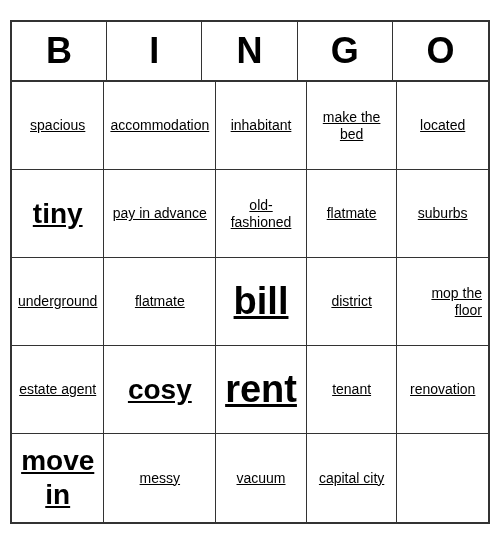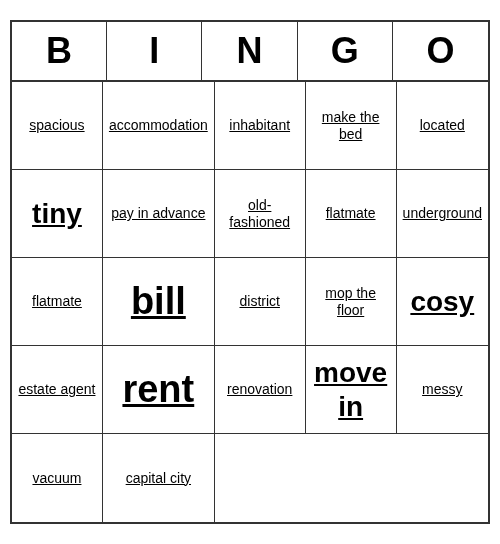--- a/index.html
+++ b/index.html
@@ -73,27 +73,29 @@
   <div class="bingo-grid">
   <div class="bingo-cell medium">spacious</div>
       <div class="bingo-cell small">accommodation</div>
       <div class="bingo-cell medium">inhabitant</div>
       <div class="bingo-cell medium">make the bed</div>
       <div class="bingo-cell medium">located</div>
       <div class="bingo-cell xlarge">tiny</div>
       <div class="bingo-cell medium">pay in advance</div>
       <div class="bingo-cell medium">old-fashioned</div>
       <div class="bingo-cell medium">flatmate</div>
+      <div class="bingo-cell medium">suburbs</div>
       <div class="bingo-cell small">underground</div>
       <div class="bingo-cell medium">flatmate</div>
       <div class="bingo-cell xxlarge">bill</div>
       <div class="bingo-cell medium">district</div>
       <div class="bingo-cell medium">mop the floor</div>
+      <div class="bingo-cell medium">estate agent</div>
       <div class="bingo-cell xlarge">cosy</div>
-      <div class="bingo-cell medium">estate agent</div>
       <div class="bingo-cell xxlarge">rent</div>
+      <div class="bingo-cell medium">tenant</div>
       <div class="bingo-cell small">renovation</div>
       <div class="bingo-cell xlarge">move in</div>
       <div class="bingo-cell medium">messy</div>
       <div class="bingo-cell medium">vacuum</div>
       <div class="bingo-cell medium">capital city</div>
     </div>
 </div>
 
 </body></html>

